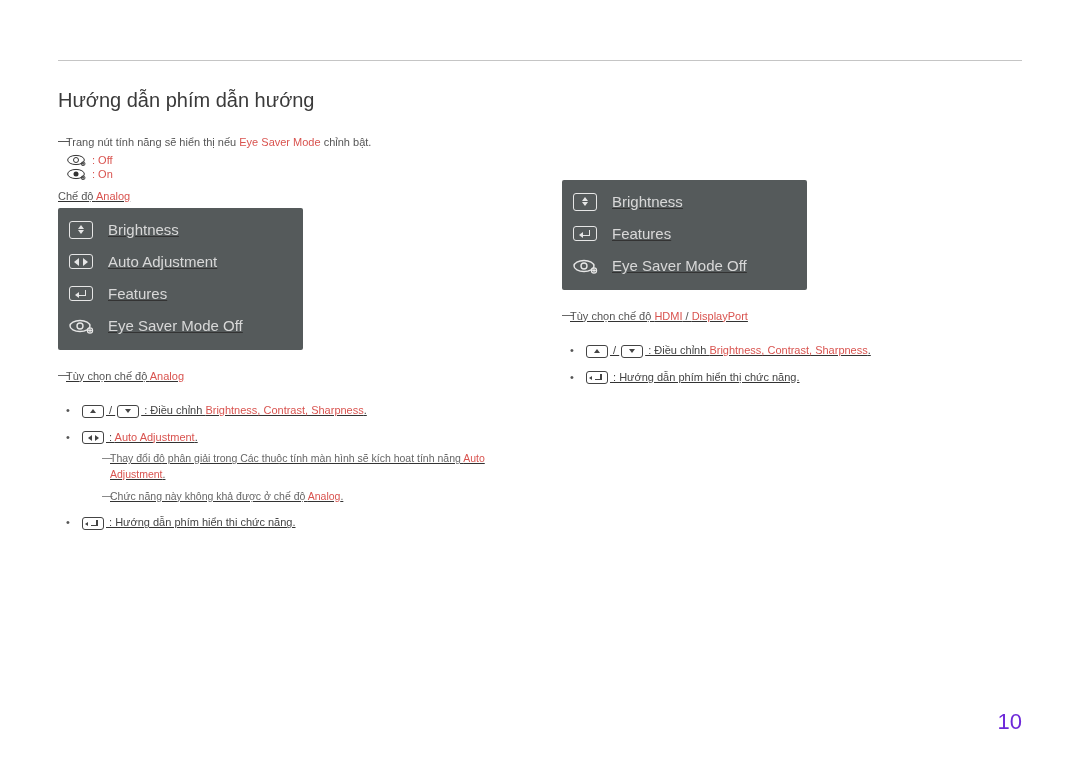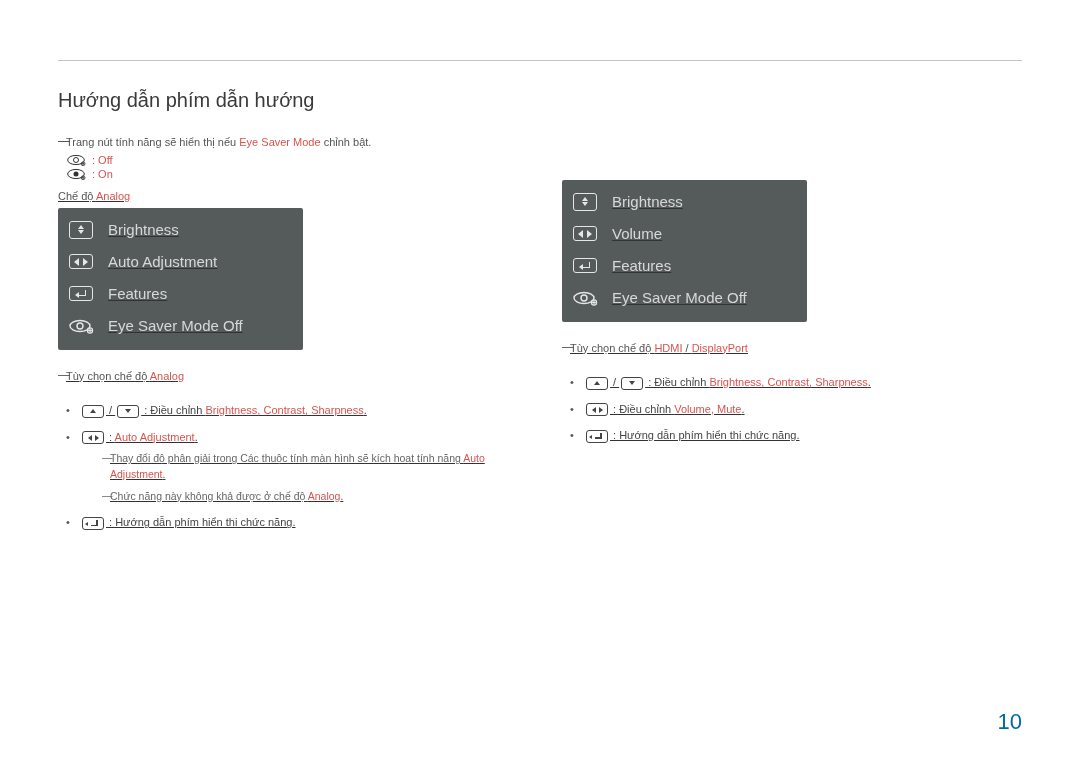--- a/index.html
+++ b/index.html
@@ -47,21 +47,21 @@
   .kb .ar.dn { border-left:3px solid transparent; border-right:3px solid transparent; border-top:4px solid #444; }
   .kb .ar.lf { border-top:3px solid transparent; border-bottom:3px solid transparent; border-right:4px solid #444; }
   .kb .ar.rt { border-top:3px solid transparent; border-bottom:3px solid transparent; border-left:4px solid #444; }
   .kb.lr { gap:3px; }
   .kb.ent .eg { width:9px; height:7px; position:relative; }
   .kb.ent .eg::before { content:""; position:absolute; right:0; top:0; width:1.3px; height:5px; background:#444; }
   .kb.ent .eg::after { content:""; position:absolute; right:0; top:4.5px; width:7px; height:1.3px; background:#444; }
   .kb.ent .ea { position:absolute; left:2px; top:4px; width:0; height:0; border-top:2.5px solid transparent; border-bottom:2.5px solid transparent; border-right:3.5px solid #444; }
   .subnote { font-size: 10.5px; color:#666; padding-left: 30px; margin-top: 6px; position:relative; }
   .subnote .dash { position:absolute; left:22px; top:-1px; }
-  .page-num { position:absolute; bottom:28px; right:58px; font-size:22px; color:#0369a1; }
+  .page-num { position:absolute; bottom:28px; right:58px; font-size:22px; color:#6d28d9; }
 </style>
 </head>
 <body>
 
 <div class="page">
   <hr class="page-rule">
   <h1 class="title">Hướng dẫn phím dẫn hướng</h1>
 
   <div class="note">
     <span class="dash">―</span>
@@ -181,29 +181,20 @@
           <span class="key">
               <span class="key-ud">
                 <span class="arr up"></span>
                 <span class="arr dn"></span>
               </span>
             </span>
           <span class="lbl">Brightness</span>
         </div>
         <div class="osd-row">
           <span class="key">
-              <span class="key-lr">
-                <span class="arr lf"></span>
-                <span class="arr rt"></span>
-              </span>
-            </span>
-          <span class="lbl">Volume</span>
-        </div>
-        <div class="osd-row">
-          <span class="key">
               <span class="key-enter">
                 <span class="enter-glyph">
                   <span class="enter-arrow"></span>
                 </span>
               </span>
             </span>
           <span class="lbl">Features</span>
         </div>
         <div class="osd-row">
           <span class="key osd-eye">
@@ -227,26 +218,20 @@
         <ul class="bullets">
           <li>
             <span class="kb">
                 <span class="ar up"></span>
               </span> /
             <span class="kb">
                 <span class="ar dn"></span>
               </span><span> : Điều chỉnh </span><span class="hl">Brightness, Contrast, Sharpness</span><span>.</span>
           </li>
           <li>
-            <span class="kb lr">
-                <span class="ar lf"></span>
-                <span class="ar rt"></span>
-              </span><span> : Điều chỉnh </span><span class="hl">Volume, Mute</span><span>.</span>
-          </li>
-          <li>
             <span class="kb ent">
                 <span class="eg"></span>
                 <span class="ea"></span>
               </span><span> : Hướng dẫn phím hiển thị chức năng.</span>
           </li>
         </ul>
       </div>
     </div>
   </div>
 

